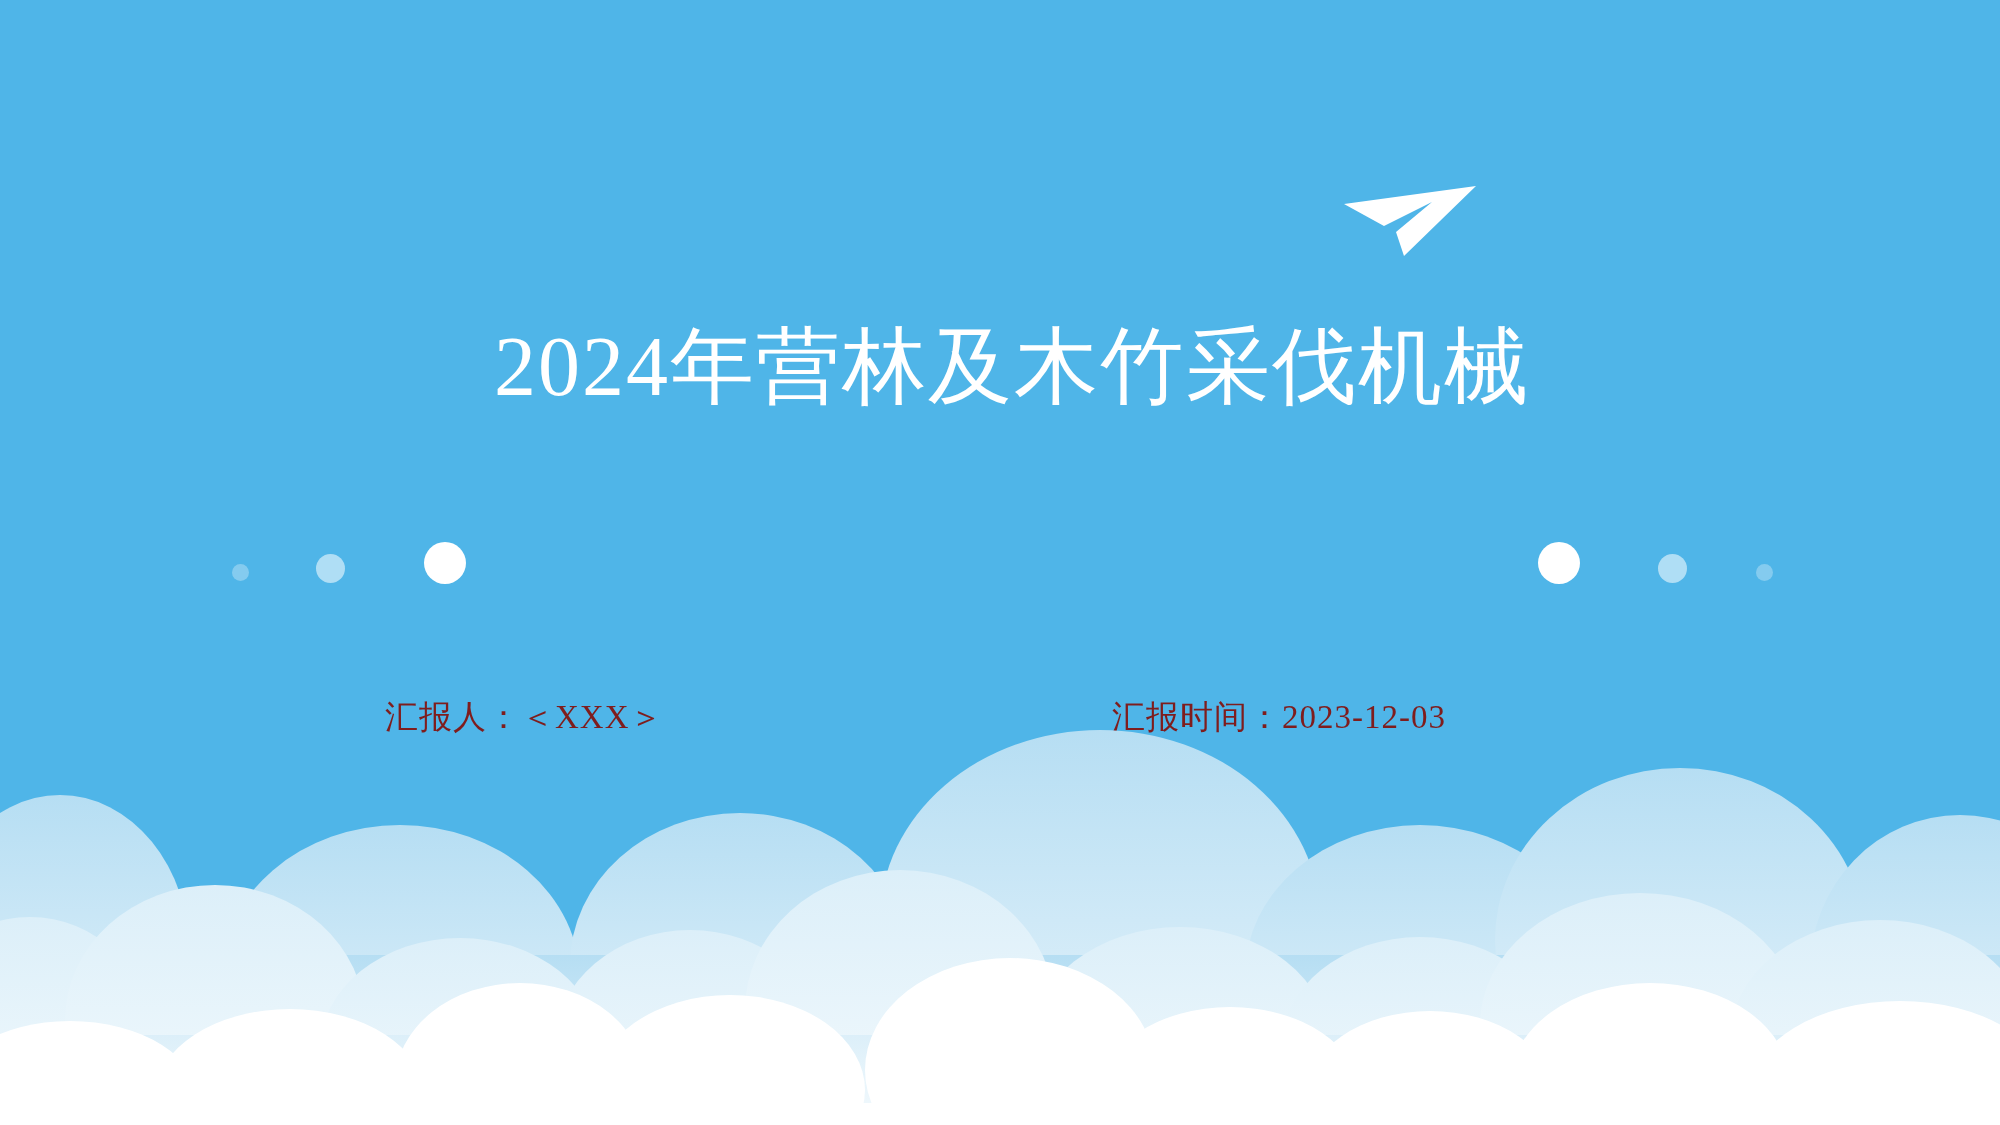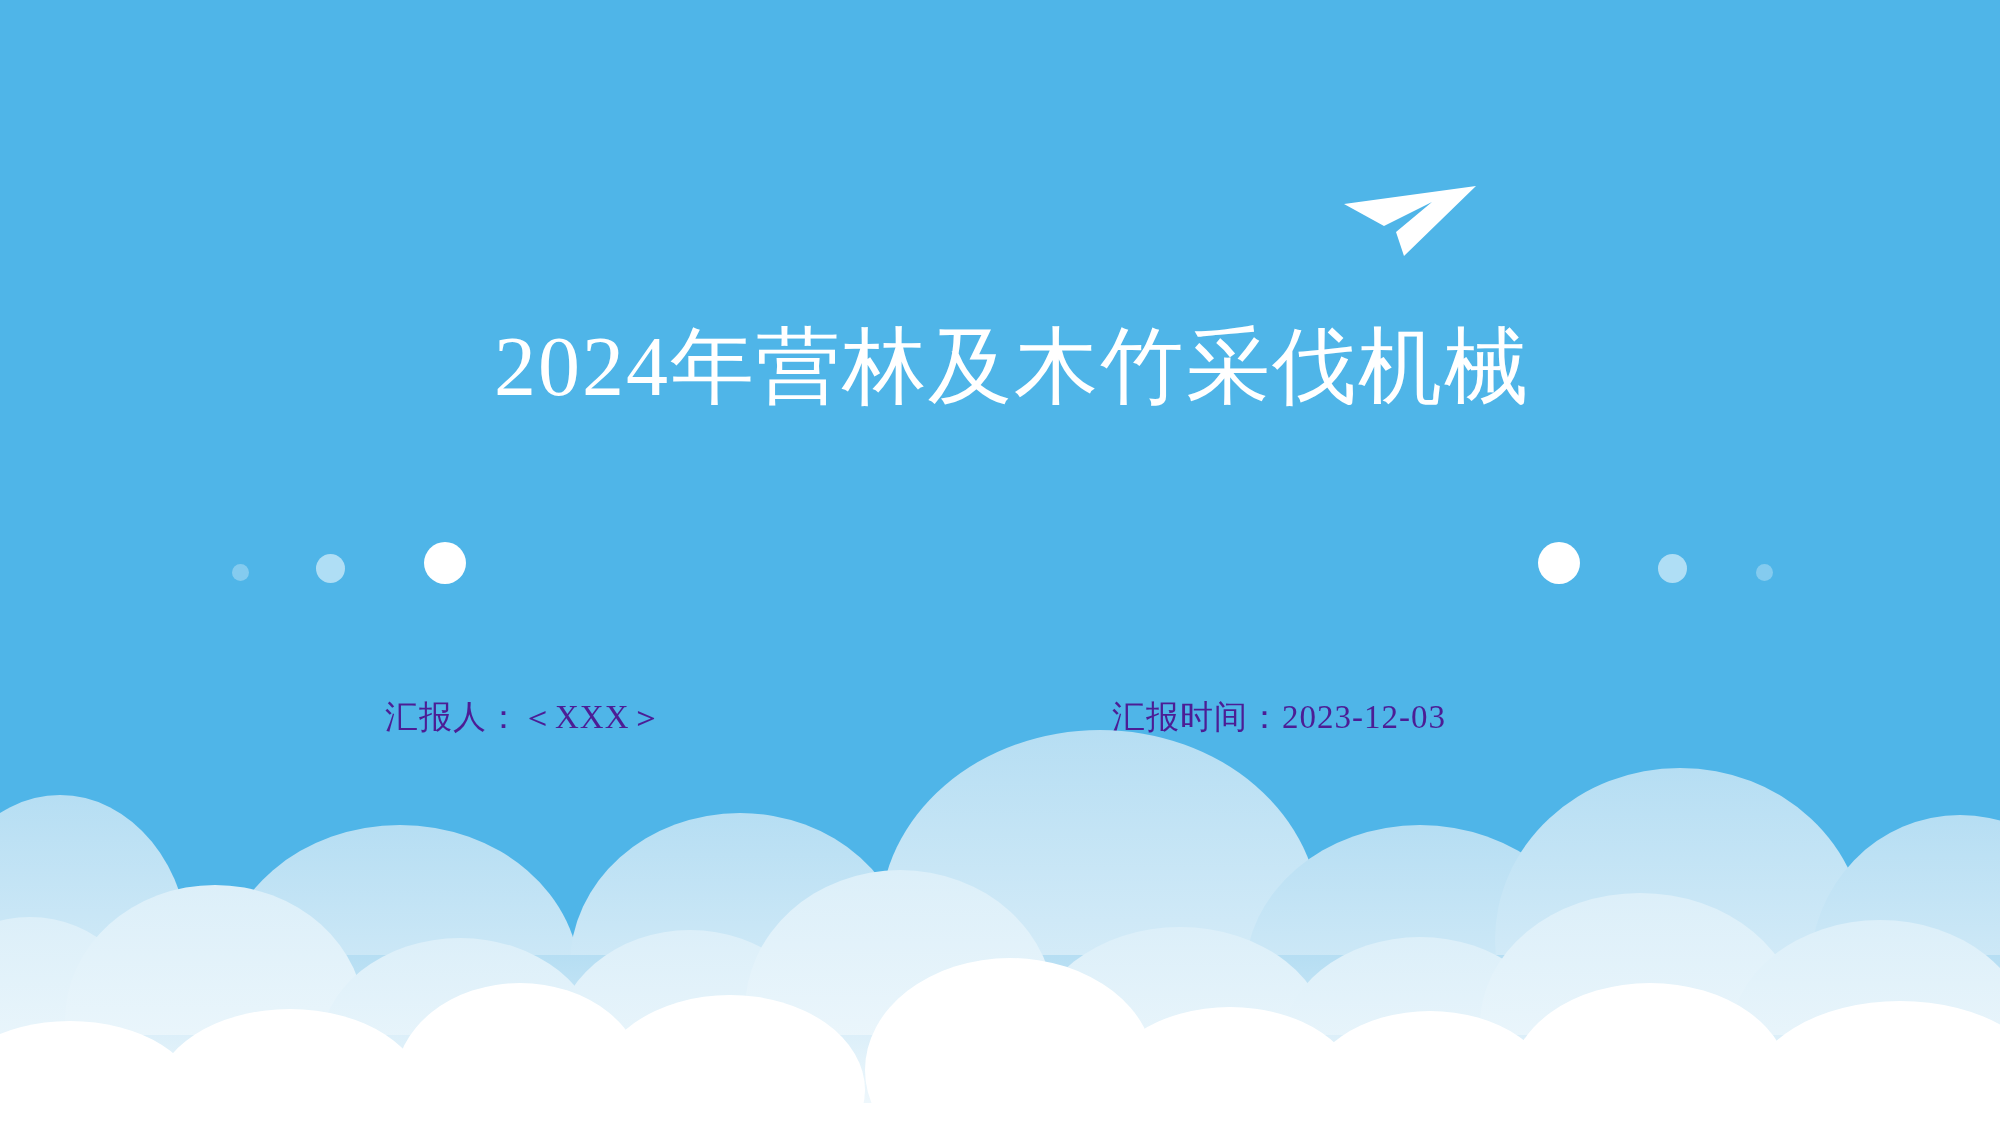--- a/index.html
+++ b/index.html
@@ -40,21 +40,21 @@
   .dot-l2{left:316px;top:554px;width:29px;height:29px;opacity:.55;}
   .dot-l3{left:424px;top:542px;width:42px;height:42px;opacity:1;}
 
   .dot-r1{left:1538px;top:542px;width:42px;height:42px;opacity:1;}
   .dot-r2{left:1658px;top:554px;width:29px;height:29px;opacity:.55;}
   .dot-r3{left:1756px;top:564px;width:17px;height:17px;opacity:.30;}
 
   
   #meta{
     position:absolute;left:0;top:694px;width:1766px;height:46px;
-    color:#4c1d95;font-size:33px;line-height:46px;letter-spacing:1px;
+    color:#7f1d1d;font-size:33px;line-height:46px;letter-spacing:1px;
     white-space:nowrap;
   }
   #meta .presenter{position:absolute;left:385px;top:0;}
   #meta .report-date{position:absolute;left:1112px;top:0;text-align:center;}
 
   
   #clouds{
     position:absolute;left:0;bottom:0;width:2000px;height:420px;
   }
   #clouds svg{display:block;width:2000px;height:420px;}

